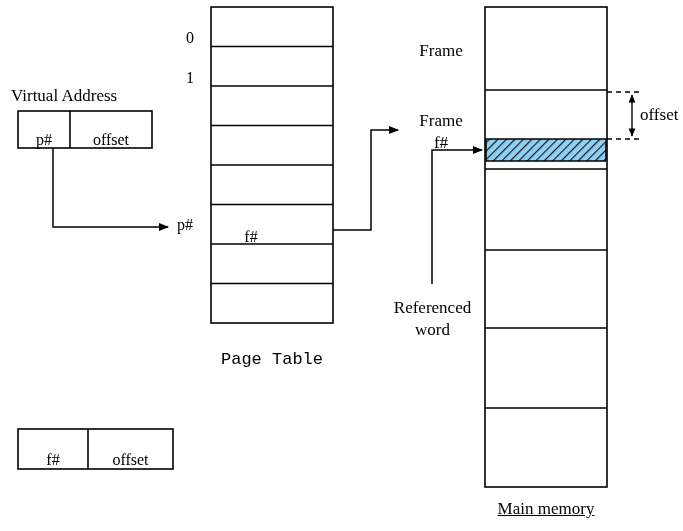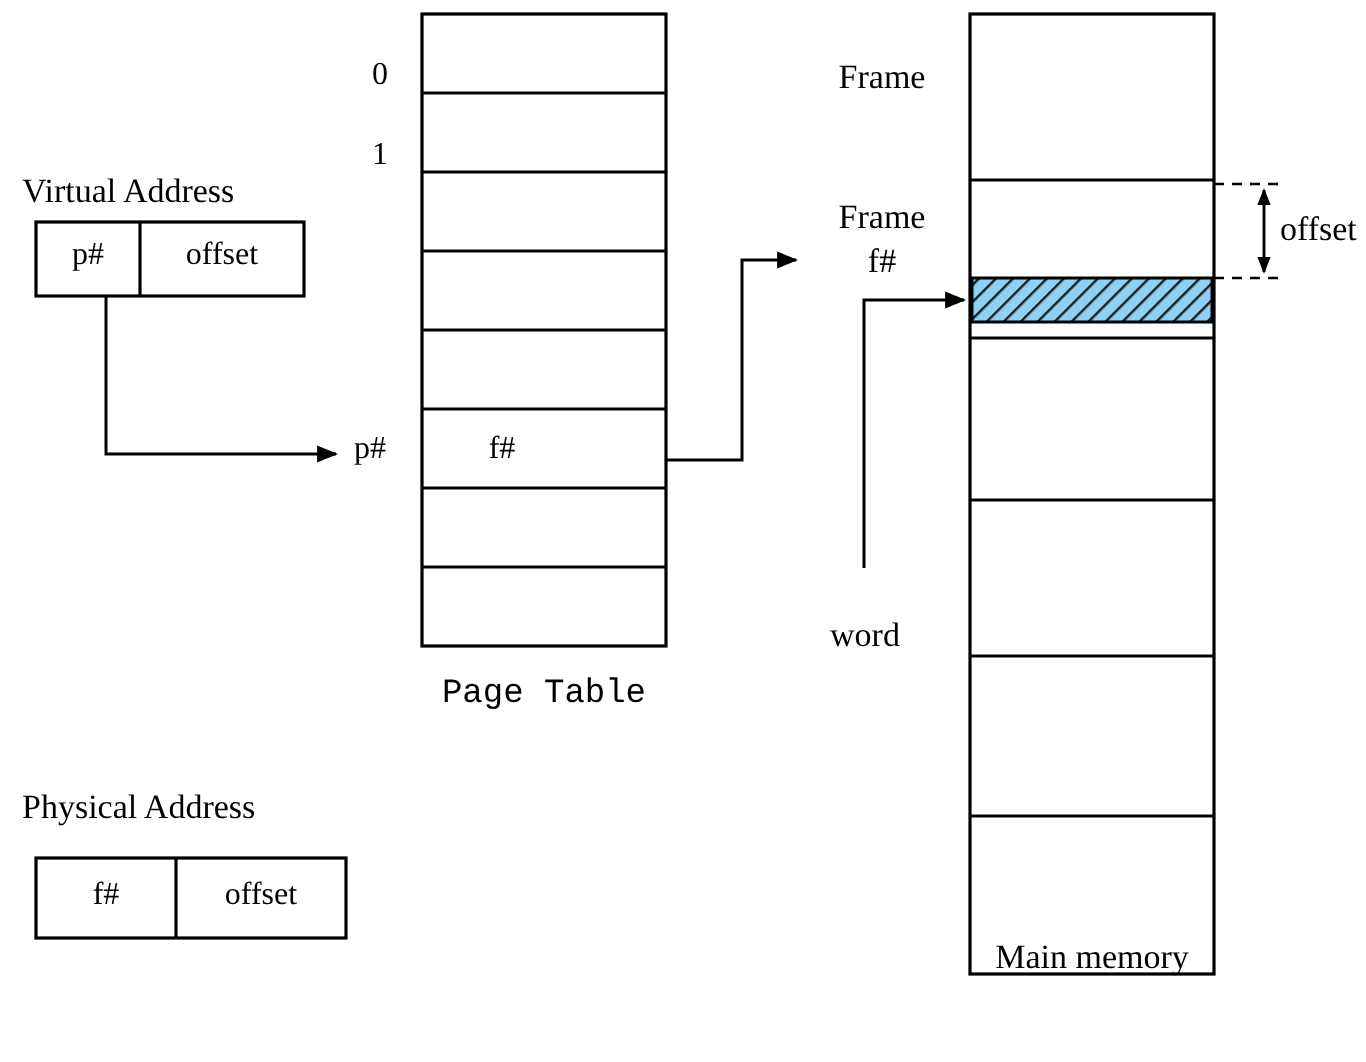--- a/index.html
+++ b/index.html
@@ -1,21 +1,21 @@
 <!DOCTYPE html>
 <html><head>
 <meta charset="utf-8">
 <style>
   html,body{margin:0;padding:0;background:#ffffff;}
   body{width:683px;height:531px;position:relative;overflow:hidden;
        font-family:"Liberation Serif",serif;color:#000;}
   .stage{position:absolute;left:0;top:0;width:683px;height:531px;}
   svg.layer{position:absolute;left:0;top:0;width:683px;height:531px;}
   .lbl{position:absolute;white-space:nowrap;line-height:1.12;}
-  .c{text-align:center;}
+  .c{text-align:center;margin-top:12px;}
   .f17{font-size:17px;}
   .f16{font-size:16px;}
 </style>
 </head>
 <body>
 
 <div class="stage">
 
   <svg class="layer" viewBox="0 0 683 531">
     <defs>
@@ -81,36 +81,36 @@
       <line x1="607" y1="92" x2="643" y2="92" stroke="#000" stroke-width="1.3" stroke-dasharray="5,4"></line>
       <line x1="607" y1="139" x2="643" y2="139" stroke="#000" stroke-width="1.3" stroke-dasharray="5,4"></line>
       <line x1="632" y1="95" x2="632" y2="136" stroke="#000" stroke-width="1.4" marker-start="url(#arrowUp)" marker-end="url(#arrowUp)"></line>
     </g>
   </svg>
 
   <div class="lbl f17" style="left:11px; top:86px;">Virtual Address</div>
   <div class="lbl f16 c" style="left:18px; top:119px; width:52px;">p#</div>
   <div class="lbl f16 c" style="left:70px; top:119px; width:82px;">offset</div>
 
-  <div class="lbl f17" style="left:11px; top:394px;">Physical Address</div>
   <div class="lbl f16 c" style="left:18px; top:439px; width:70px;">f#</div>
   <div class="lbl f16 c" style="left:88px; top:439px; width:85px;">offset</div>
 
   <div class="lbl f16" style="left:186px; top:29px;">0</div>
   <div class="lbl f16" style="left:186px; top:69px;">1</div>
   <div class="lbl f16" style="left:177px; top:216px;">p#</div>
 
   <div class="lbl f16 c" style="left:211px; top:216px; width:80px;">f#</div>
 
   <div class="lbl f17 c" style="left:211px; top:338px; width:122px;font-family:Liberation Mono, monospace;">Page Table</div>
 
   <div class="lbl f17 c" style="left:400px; top:29px; width:82px;">Frame</div>
 
   <div class="lbl f17 c" style="left:400px; top:99px; width:82px;">Frame</div>
   <div class="lbl f17 c" style="left:400px; top:121px; width:82px;">f#</div>
 
+  <div class="lbl f17 c" style="left:375px; top:286px; width:115px;">Referenced</div>
   <div class="lbl f17 c" style="left:375px; top:308px; width:115px;">word</div>
 
   <div class="lbl f17" style="left:640px; top:105px;">offset</div>
 
-  <div class="lbl f17 c" style="left:480px; top:469px; width:132px;">Main memory</div>
+  <div class="lbl f17 c" style="left:480px; top:487px; width:132px;text-decoration:underline;">Main memory</div>
 
 </div>
 
 </body></html>

